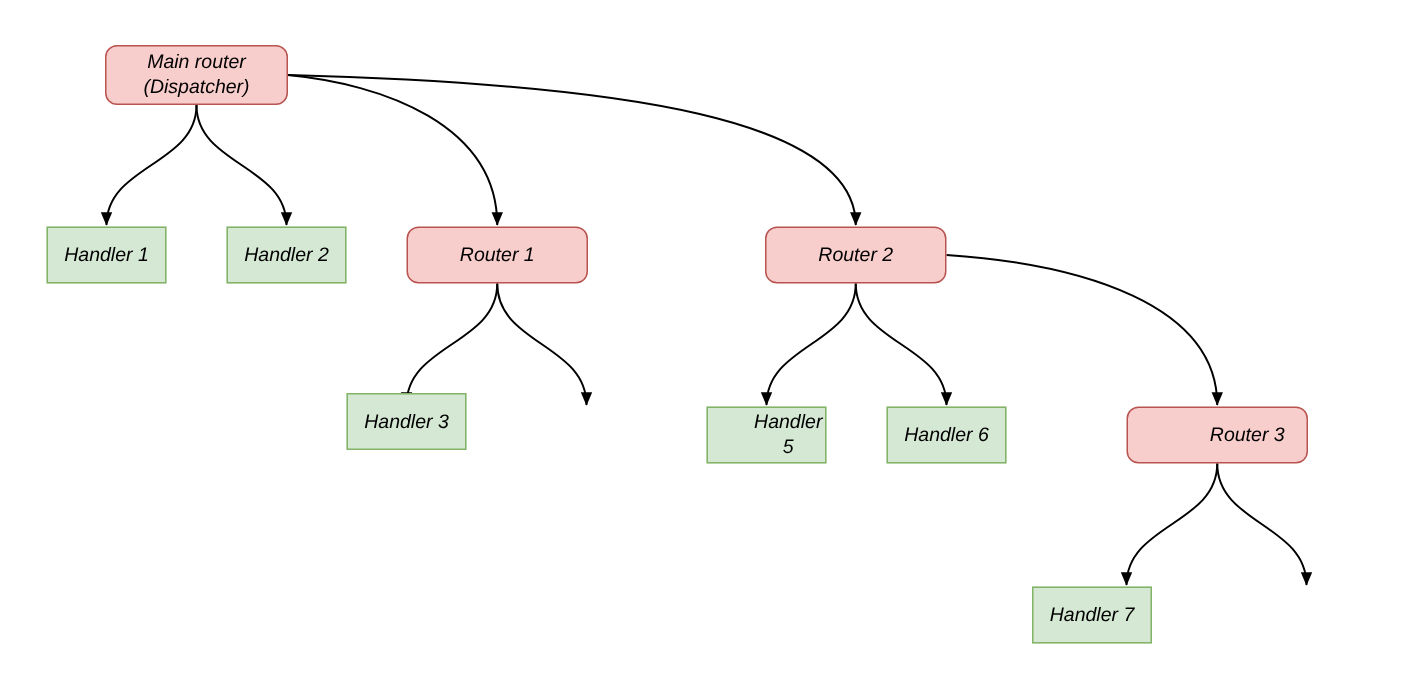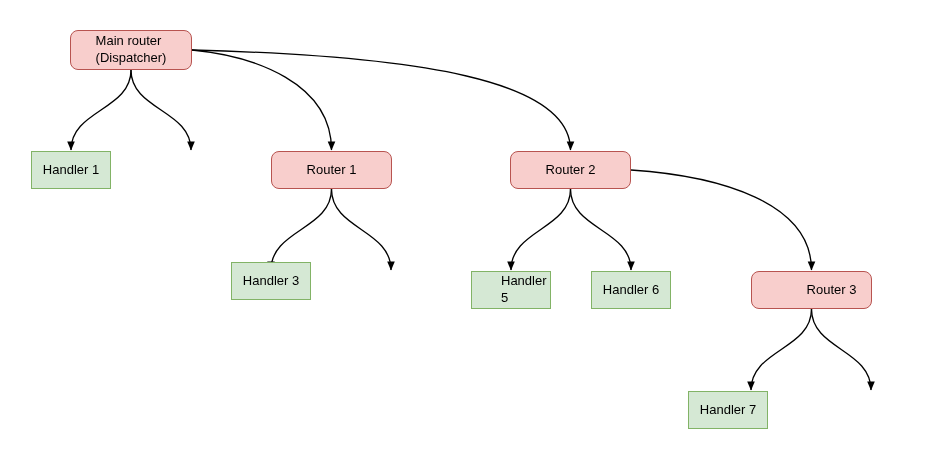--- a/index.html
+++ b/index.html
@@ -11,25 +11,26 @@
     overflow:hidden;
   }
   #edge-layer{
     position:absolute;left:0;top:0;width:941px;height:461px;
   }
   .edge{fill:none;stroke:var(--edge,#000);stroke-width:1.3px;}
   #arrow path{fill:var(--edge,#000);stroke:none;}
   .node{
     position:absolute;
     display:flex;align-items:center;justify-content:center;
-    text-align:left;
+    text-align:center;
     box-sizing:border-box;
     font-size:13px;line-height:1.3;
     color:var(--text,#000);
     white-space:pre-line;
+    font-style:italic;
   }
   .router{
     background:var(--router-fill,#f8cecc);
     border:1.3px solid var(--router-border,#b85450);
     border-radius:8px;
   }
   .handler{
     background:var(--handler-fill,#d5e8d4);
     border:1.3px solid var(--handler-border,#82b366);
   }
@@ -52,20 +53,21 @@
       <path d="M 331.5 189 C 331.5 229.5, 391 229.5, 391 270" class="edge" marker-end="url(#arrow)"></path>
       <path d="M 570.5 189 C 570.5 229.5, 511 229.5, 511 270" class="edge" marker-end="url(#arrow)"></path>
       <path d="M 570.5 189 C 570.5 229.5, 631 229.5, 631 270" class="edge" marker-end="url(#arrow)"></path>
       <path d="M 631 170 C 721.25 176, 811.5 203, 811.5 270" class="edge" marker-end="url(#arrow)"></path>
       <path d="M 811.5 309 C 811.5 349.5, 751 349.5, 751 390" class="edge" marker-end="url(#arrow)"></path>
       <path d="M 811.5 309 C 811.5 349.5, 871 349.5, 871 390" class="edge" marker-end="url(#arrow)"></path>
     </svg>
 <div class="node router" style="left: 70px; top: 30px; width: 122px; height: 40px;">Main router
 (Dispatcher)</div>
     <div class="node handler" style="left: 31px; top: 151px; width: 80px; height: 38px;">Handler 1</div>
+    <div class="node handler" style="left: 151px; top: 151px; width: 80px; height: 38px;">Handler 2</div>
     <div class="node router" style="left: 271px; top: 151px; width: 121px; height: 38px;">Router 1</div>
     <div class="node router" style="left: 510px; top: 151px; width: 121px; height: 38px;">Router 2</div>
     <div class="node handler" style="left: 231px; top: 262px; width: 80px; height: 38px;">Handler 3</div>
     <div class="node handler" style="left: 471px; top: 271px; width: 80px; height: 38px; padding-left: 29px;">Handler 5</div>
     <div class="node handler" style="left: 591px; top: 271px; width: 80px; height: 38px;">Handler 6</div>
     <div class="node router" style="left: 751px; top: 271px; width: 121px; height: 38px; padding-left: 40px;">Router 3</div>
     <div class="node handler" style="left: 688px; top: 391px; width: 80px; height: 38px;">Handler 7</div>
   </div>
 
 </body></html>

